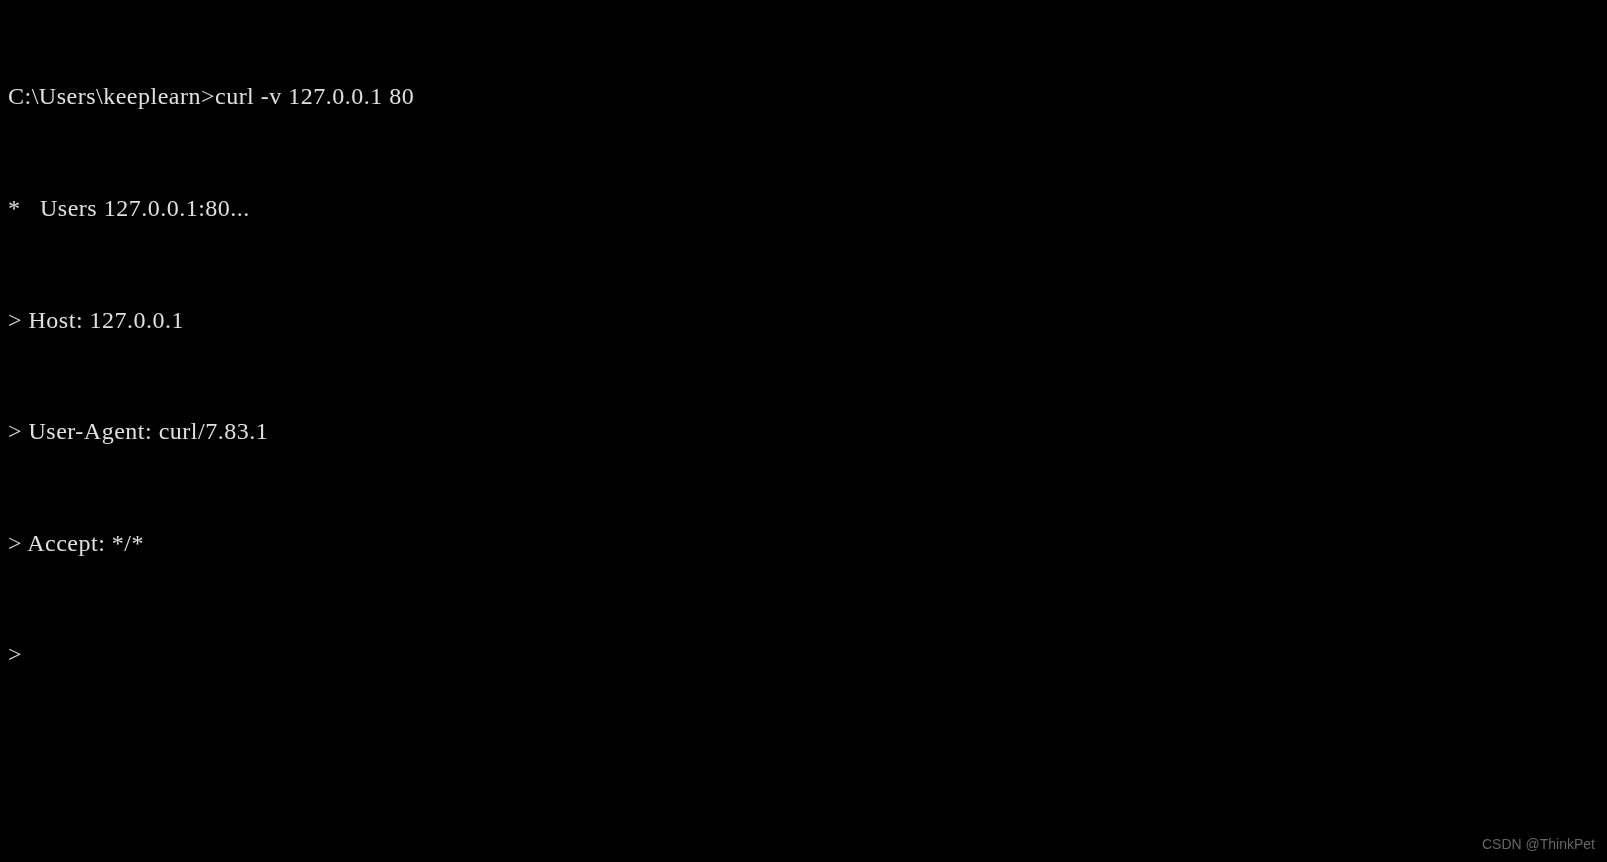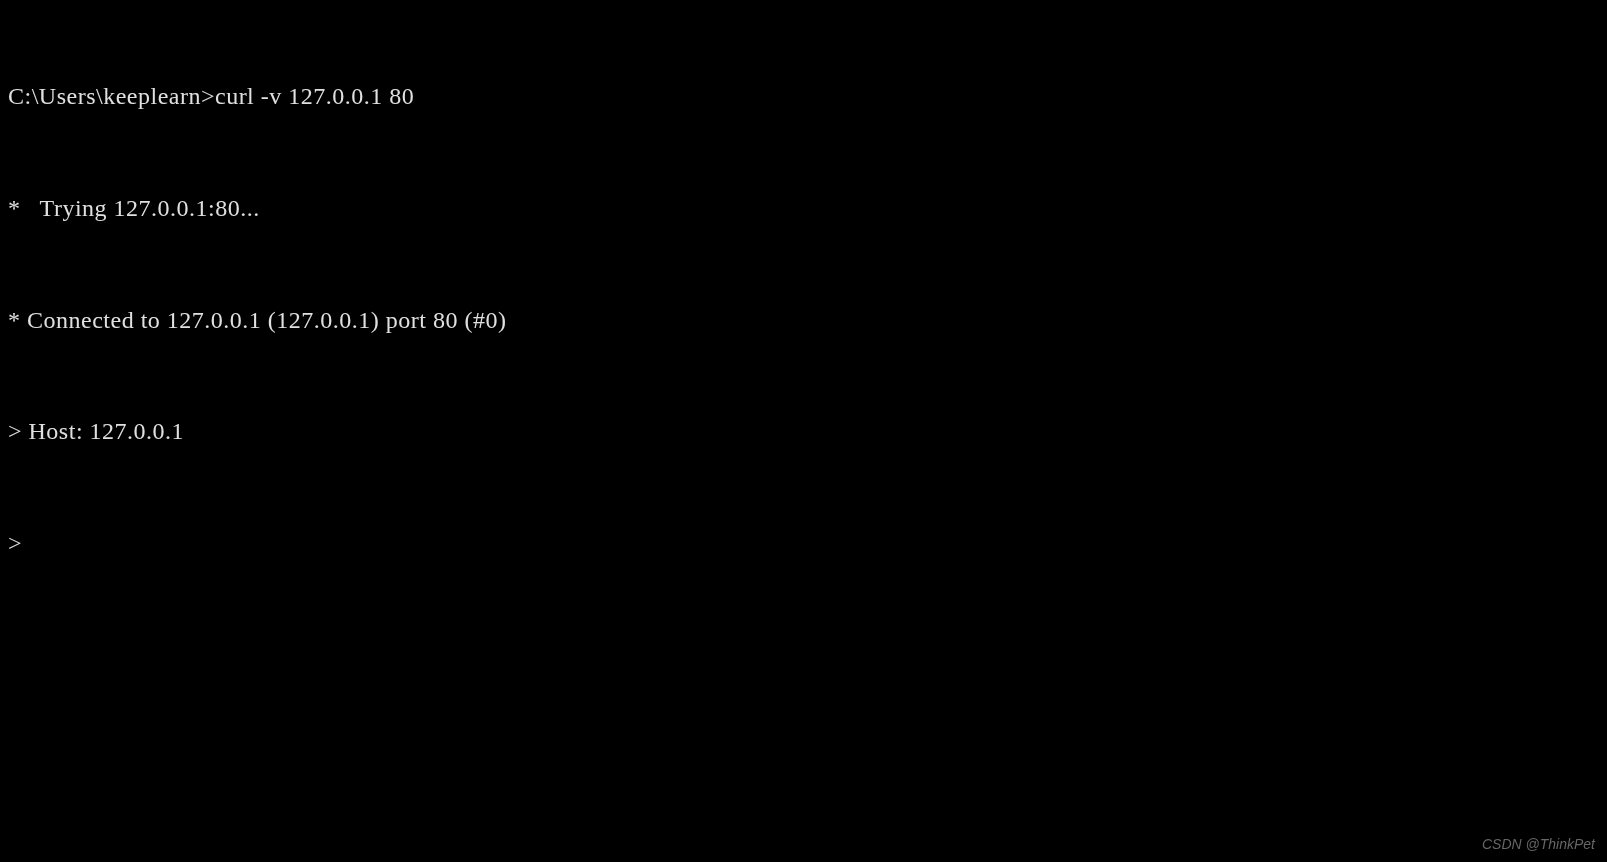--- a/index.html
+++ b/index.html
@@ -28,31 +28,31 @@
       font-family: Liberation Serif, serif;
     }
     .watermark {
       position: absolute;
       bottom: 6px;
       right: 12px;
       font-size: 14px;
       color: #666666;
       font-family: Arial, sans-serif;
       letter-spacing: 0;
-      font-style: italic;
     }
   </style>
 </head>
 <body>
 
 <div class="terminal-content">
   <span class="line">C:\Users\keeplearn&gt;curl -v 127.0.0.1 80</span>
-  <span class="line">*   Trying 127.0.0.1:80...</span>
-  <span class="line">* Connected to 127.0.0.1 (127.0.0.1) port 80 (#0)</span>
+  <span class="line">*   Users 127.0.0.1:80...</span>
   <span class="line">&gt; Host: 127.0.0.1</span>
+  <span class="line">&gt; User-Agent: curl/7.83.1</span>
+  <span class="line">&gt; Accept: */*</span>
   <span class="line">&gt;</span>
   
   
   
   
   
   
   
   
   

